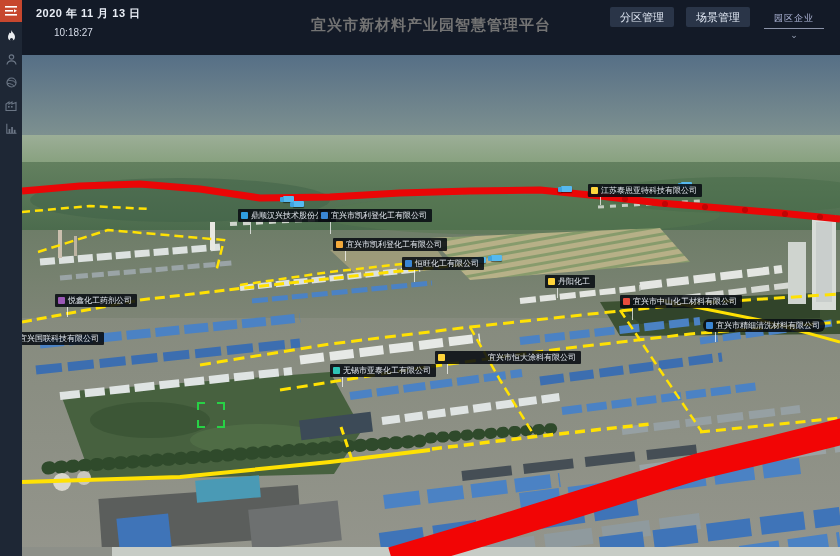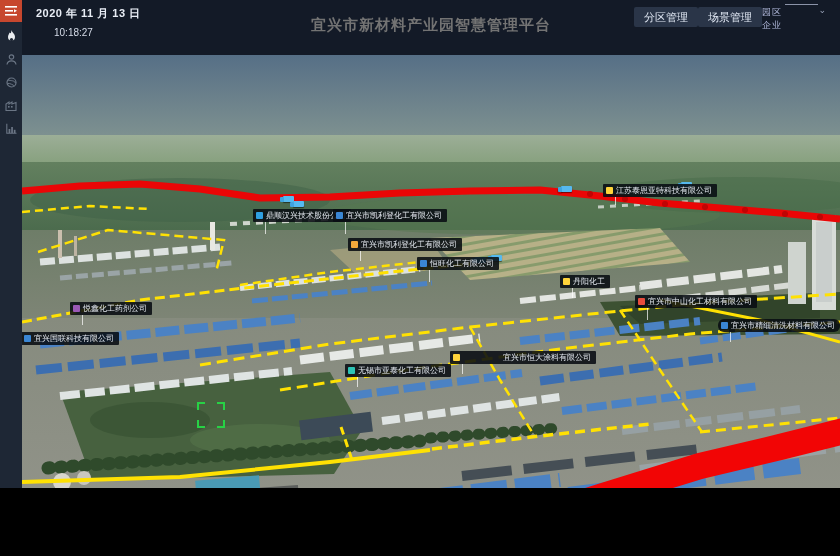--- a/index.html
+++ b/index.html
@@ -1,46 +1,46 @@
 <!DOCTYPE html>
 <html><head>
 <meta charset="utf-8">
 <style>
   html,body{margin:0;padding:0;background:#000;}
   *{box-sizing:border-box;font-family:"Liberation Sans","DejaVu Sans",sans-serif;}
-  .stage{position:relative;width:840px;height:488px;overflow:hidden;background:#11161f;padding-left:8px;}
+  .stage{position:relative;width:840px;height:556px;overflow:hidden;background:#11161f;padding-left:8px;}
 
   
   .header{position:absolute;left:22px;top:0;width:818px;height:55px;background:#131a27;z-index:30;}
   .datetime{position:absolute;left:14px;top:6px;color:#e8edf5;}
   .date{font-size:11px;font-weight:bold;letter-spacing:.5px;}
   .time{font-size:10px;margin-top:6px;margin-left:18px;color:#d6dce8;}
   .title{position:absolute;left:0;right:0;top:16px;text-align:center;color:#737373;
          font-size:15px;font-weight:bold;letter-spacing:1px;}
-  .hdr-btns{position:absolute;right:14px;top:0;height:55px;display:flex;align-items:flex-start;}
+  .hdr-btns{position:absolute;right:14px;top:0;height:55px;display:flex;align-items:flex-start;gap:12px;}
   .hbtn{margin-top:7px;min-width:50px;height:20px;padding:0 10px;background:#2a3548;border:none;
         color:#dde4f0;font-size:11px;line-height:20px;text-align:center;cursor:pointer;border-radius:2px;}
-  .ent-dd{margin-top:4px;width:64px;display:flex;flex-direction:row;align-items:flex-start;cursor:pointer;}
+  .ent-dd{margin-top:10px;width:64px;display:flex;flex-direction:column;align-items:center;cursor:pointer;}
   .ent-label{font-size:9px;color:#aeb6d8;letter-spacing:1px;padding:2px 0 3px 0;}
   .ent-line{width:60px;height:1px;background:#8b93a8;}
   .ent-chevron{color:#9aa3b8;font-size:9px;line-height:8px;margin-top:2px;}
 
   
   .sidebar{position:absolute;left:0;top:0;width:22px;height:556px;background:#1e2735;z-index:40;}
   .menu-toggle{width:22px;height:22px;background:#c7472e;display:flex;align-items:center;justify-content:center;cursor:pointer;}
   .side-item{width:22px;height:17px;display:flex;align-items:center;justify-content:center;cursor:pointer;margin-top:6px;}
   .side-item svg{display:block;}
 
   
   .map{position:absolute;left:22px;top:55px;width:818px;height:501px;background:#6e7d68;z-index:1;}
   .map svg{position:absolute;left:0;top:0;}
 
   
   .clabel{position:absolute;z-index:12;display:flex;align-items:center;height:13px;
-          background:rgba(8,12,18,.88);border-radius:1px;padding:0 5px 0 3px;white-space:nowrap;cursor:pointer;margin-left:15px;}
+          background:rgba(8,12,18,.88);border-radius:1px;padding:0 5px 0 3px;white-space:nowrap;cursor:pointer;}
   .cicon{width:7px;height:7px;border-radius:1px;margin-right:3px;flex:0 0 auto;}
   .ctext{font-size:8px;color:#e2e7ee;letter-spacing:0;}
   .leader{position:absolute;left:12px;top:13px;width:1px;background:rgba(255,255,255,.7);}
 
   
   .truck{position:absolute;z-index:11;width:11px;height:6px;background:#56b9ef;border-radius:1px;
          box-shadow:0 1px 1px rgba(0,0,0,.5);}
   .truck:after{content:"";position:absolute;left:-3px;top:1px;width:4px;height:5px;background:#3fa4e0;border-radius:1px;}
 
   
@@ -290,21 +290,21 @@
         <div class="clabel" style="left: 413px; top: 296px; gap: 40px;">
           <span class="cicon" style="background: rgb(255, 212, 59);"></span>
           <span class="ctext">宜兴市恒大涂料有限公司</span>
           <span class="leader" style="height: 10px;"></span>
         </div>
         <div class="clabel" style="left: 308px; top: 309px;">
           <span class="cicon" style="background: rgb(46, 196, 182);"></span>
           <span class="ctext">无锡市亚泰化工有限公司</span>
           <span class="leader" style="height: 10px;"></span>
         </div>
-        <div class="clabel" style="left: 33px; top: 247px;">
+        <div class="clabel" style="left: 33px; top: 239px;">
           <span class="cicon" style="background: rgb(155, 89, 182);"></span>
           <span class="ctext">悦鑫化工药剂公司</span>
           <span class="leader" style="height: 10px;"></span>
         </div>
         <div class="clabel" style="left: -16px; top: 277px;">
           <span class="cicon" style="background: rgb(58, 134, 212);"></span>
           <span class="ctext">宜兴国联科技有限公司</span>
         </div>
         <div class="clabel" style="left: 566px; top: 129px;">
           <span class="cicon" style="background: rgb(255, 212, 59);"></span>

